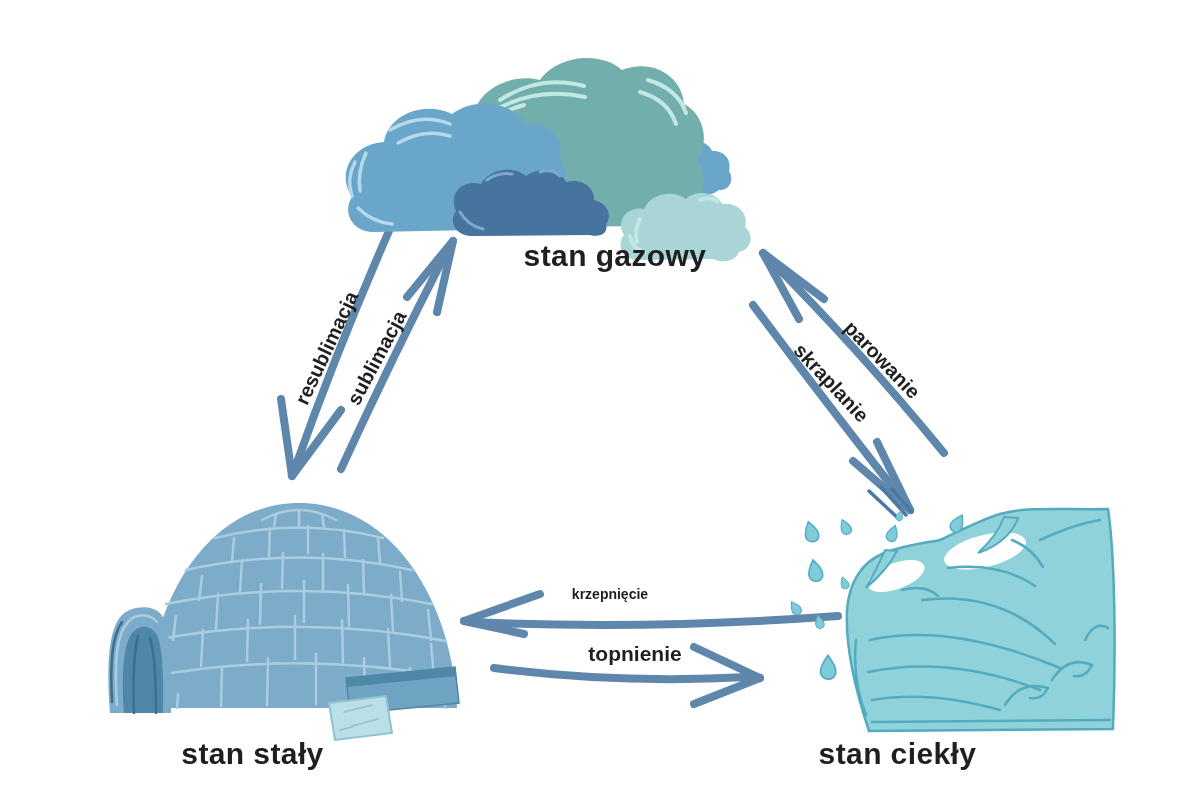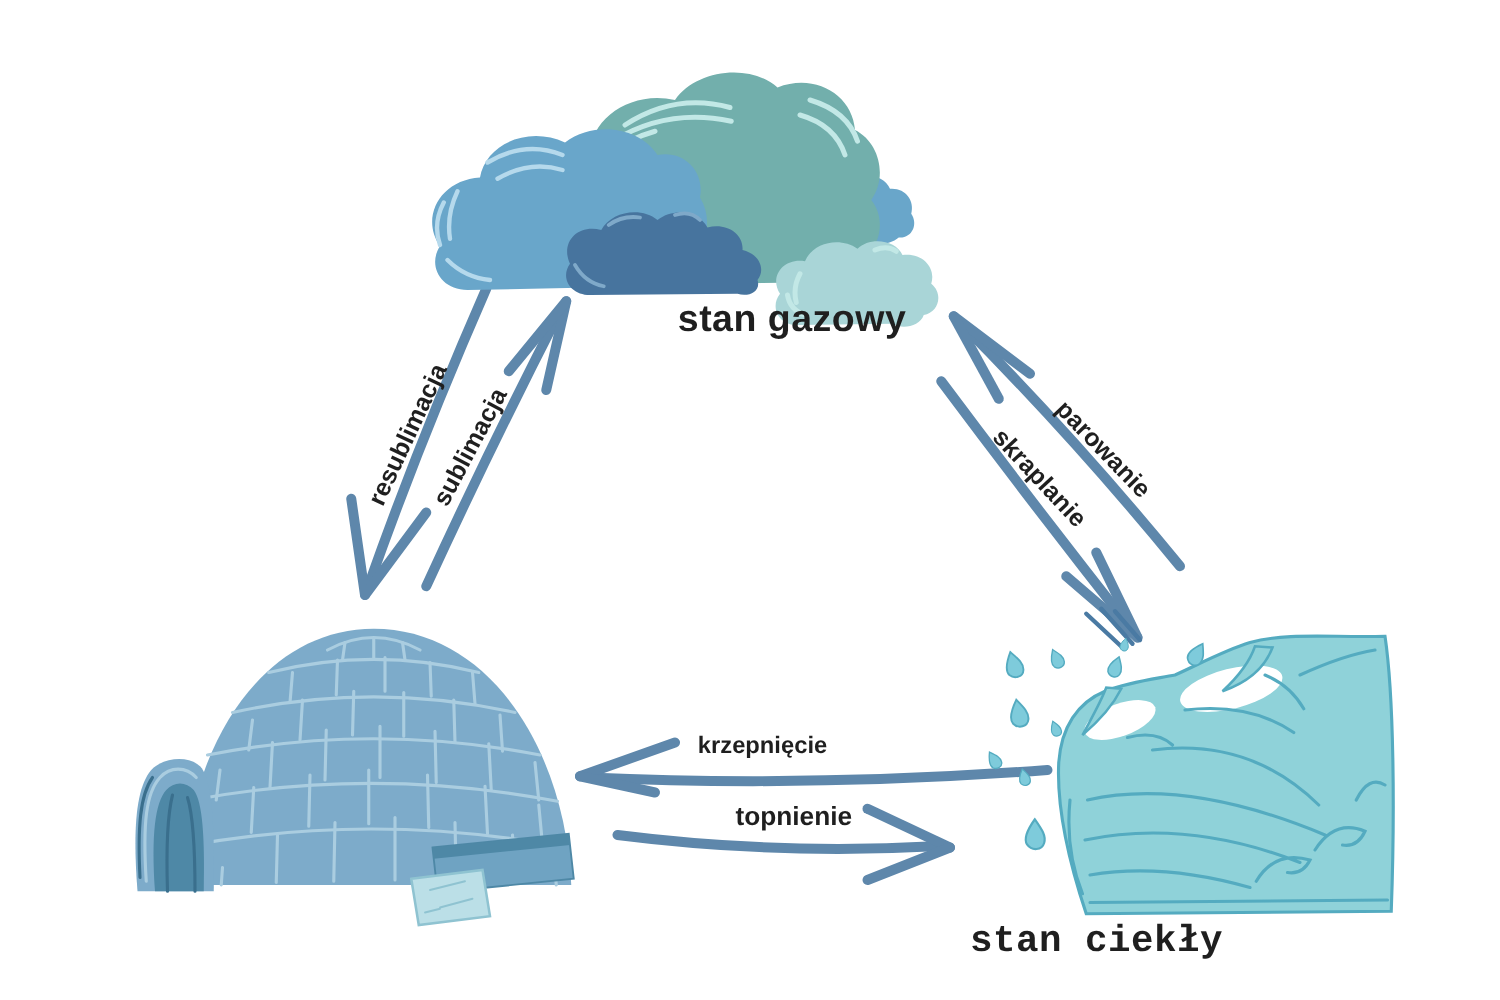--- a/index.html
+++ b/index.html
@@ -26,26 +26,26 @@
   .s-ice{stroke:var(--ice-edge,#8fc3d1);stroke-width:1.5;fill:none;stroke-linecap:round;}
   .f-wave{fill:var(--wave-fill,#8fd2d9);stroke:var(--wave-line,#54abc0);stroke-width:2.5;}
   .s-wave{stroke:var(--wave-line,#54abc0);stroke-width:2.5;fill:none;stroke-linecap:round;}
   .f-white{fill:#ffffff;}
   .f-claw{fill:var(--wave-fill,#8fd2d9);stroke:var(--wave-line,#54abc0);stroke-width:2;}
   .f-drop{fill:var(--drop,#7ecbdb);stroke:var(--wave-line,#54abc0);stroke-width:1.5;}
   .s-splash{stroke:var(--splash,#4a7aa3);stroke-width:3.5;fill:none;stroke-linecap:round;}
 
   
   .label{position:absolute;font-weight:700;color:var(--label-text,#1f1f1f);white-space:nowrap;}
-  .state-label{font-size:30px;letter-spacing:.4px;text-align:right;}
+  .state-label{font-size:30px;letter-spacing:.4px;text-align:center;}
   .trans-label{font-size:20px;text-align:center;}
   #gas-label{left:505px;top:239px;width:220px;}
   #solid-label{left:155px;top:737px;width:195px;}
-  #liquid-label{left:776px;top:737px;width:195px;font-family:Liberation Mono, monospace;}
-  #freezing-label{left:520px;top:586px;width:180px;font-size:19px;}
+  #liquid-label{left:800px;top:737px;width:195px;}
+  #freezing-label{left:520px;top:586px;width:180px;font-size:14px;}
   #melting-label{left:545px;top:642px;width:180px;font-size:21px;}
   .diag{transform-origin:center;}
   #resublimation-label{left:327px;top:348px;transform:translate(-50%,-50%) rotate(-65deg);}
   #sublimation-label{left:377px;top:358px;transform:translate(-50%,-50%) rotate(-62deg);}
   #evaporation-label{left:882px;top:360px;transform:translate(-50%,-50%) rotate(46deg);}
   #condensation-label{left:831px;top:383px;transform:translate(-50%,-50%) rotate(47deg);}
 </style>
 </head>
 <body>
 
@@ -163,20 +163,21 @@
         <use href="#drop-shape" class="f-drop" transform="translate(845,583) rotate(-25) scale(0.6)"></use>
         <use href="#drop-shape" class="f-drop" transform="translate(796,608) rotate(-35) scale(0.7)"></use>
         <use href="#drop-shape" class="f-drop" transform="translate(820,622) rotate(-18) scale(0.65)"></use>
         <use href="#drop-shape" class="f-drop" transform="translate(829,668) rotate(-5) scale(1.15)"></use>
         <use href="#drop-shape" class="f-drop" transform="translate(900,516) rotate(8) scale(0.5)"></use>
       </g>
     </g>
   </svg>
 
   <div id="gas-label" class="label state-label">stan gazowy</div>
+  <div id="solid-label" class="label state-label">stan stały</div>
   <div id="liquid-label" class="label state-label">stan ciekły</div>
 
   <div id="resublimation-label" class="label trans-label diag">resublimacja</div>
   <div id="sublimation-label" class="label trans-label diag">sublimacja</div>
   <div id="evaporation-label" class="label trans-label diag">parowanie</div>
   <div id="condensation-label" class="label trans-label diag">skraplanie</div>
   <div id="freezing-label" class="label trans-label">krzepnięcie</div>
   <div id="melting-label" class="label trans-label">topnienie</div>
 </div>
 

